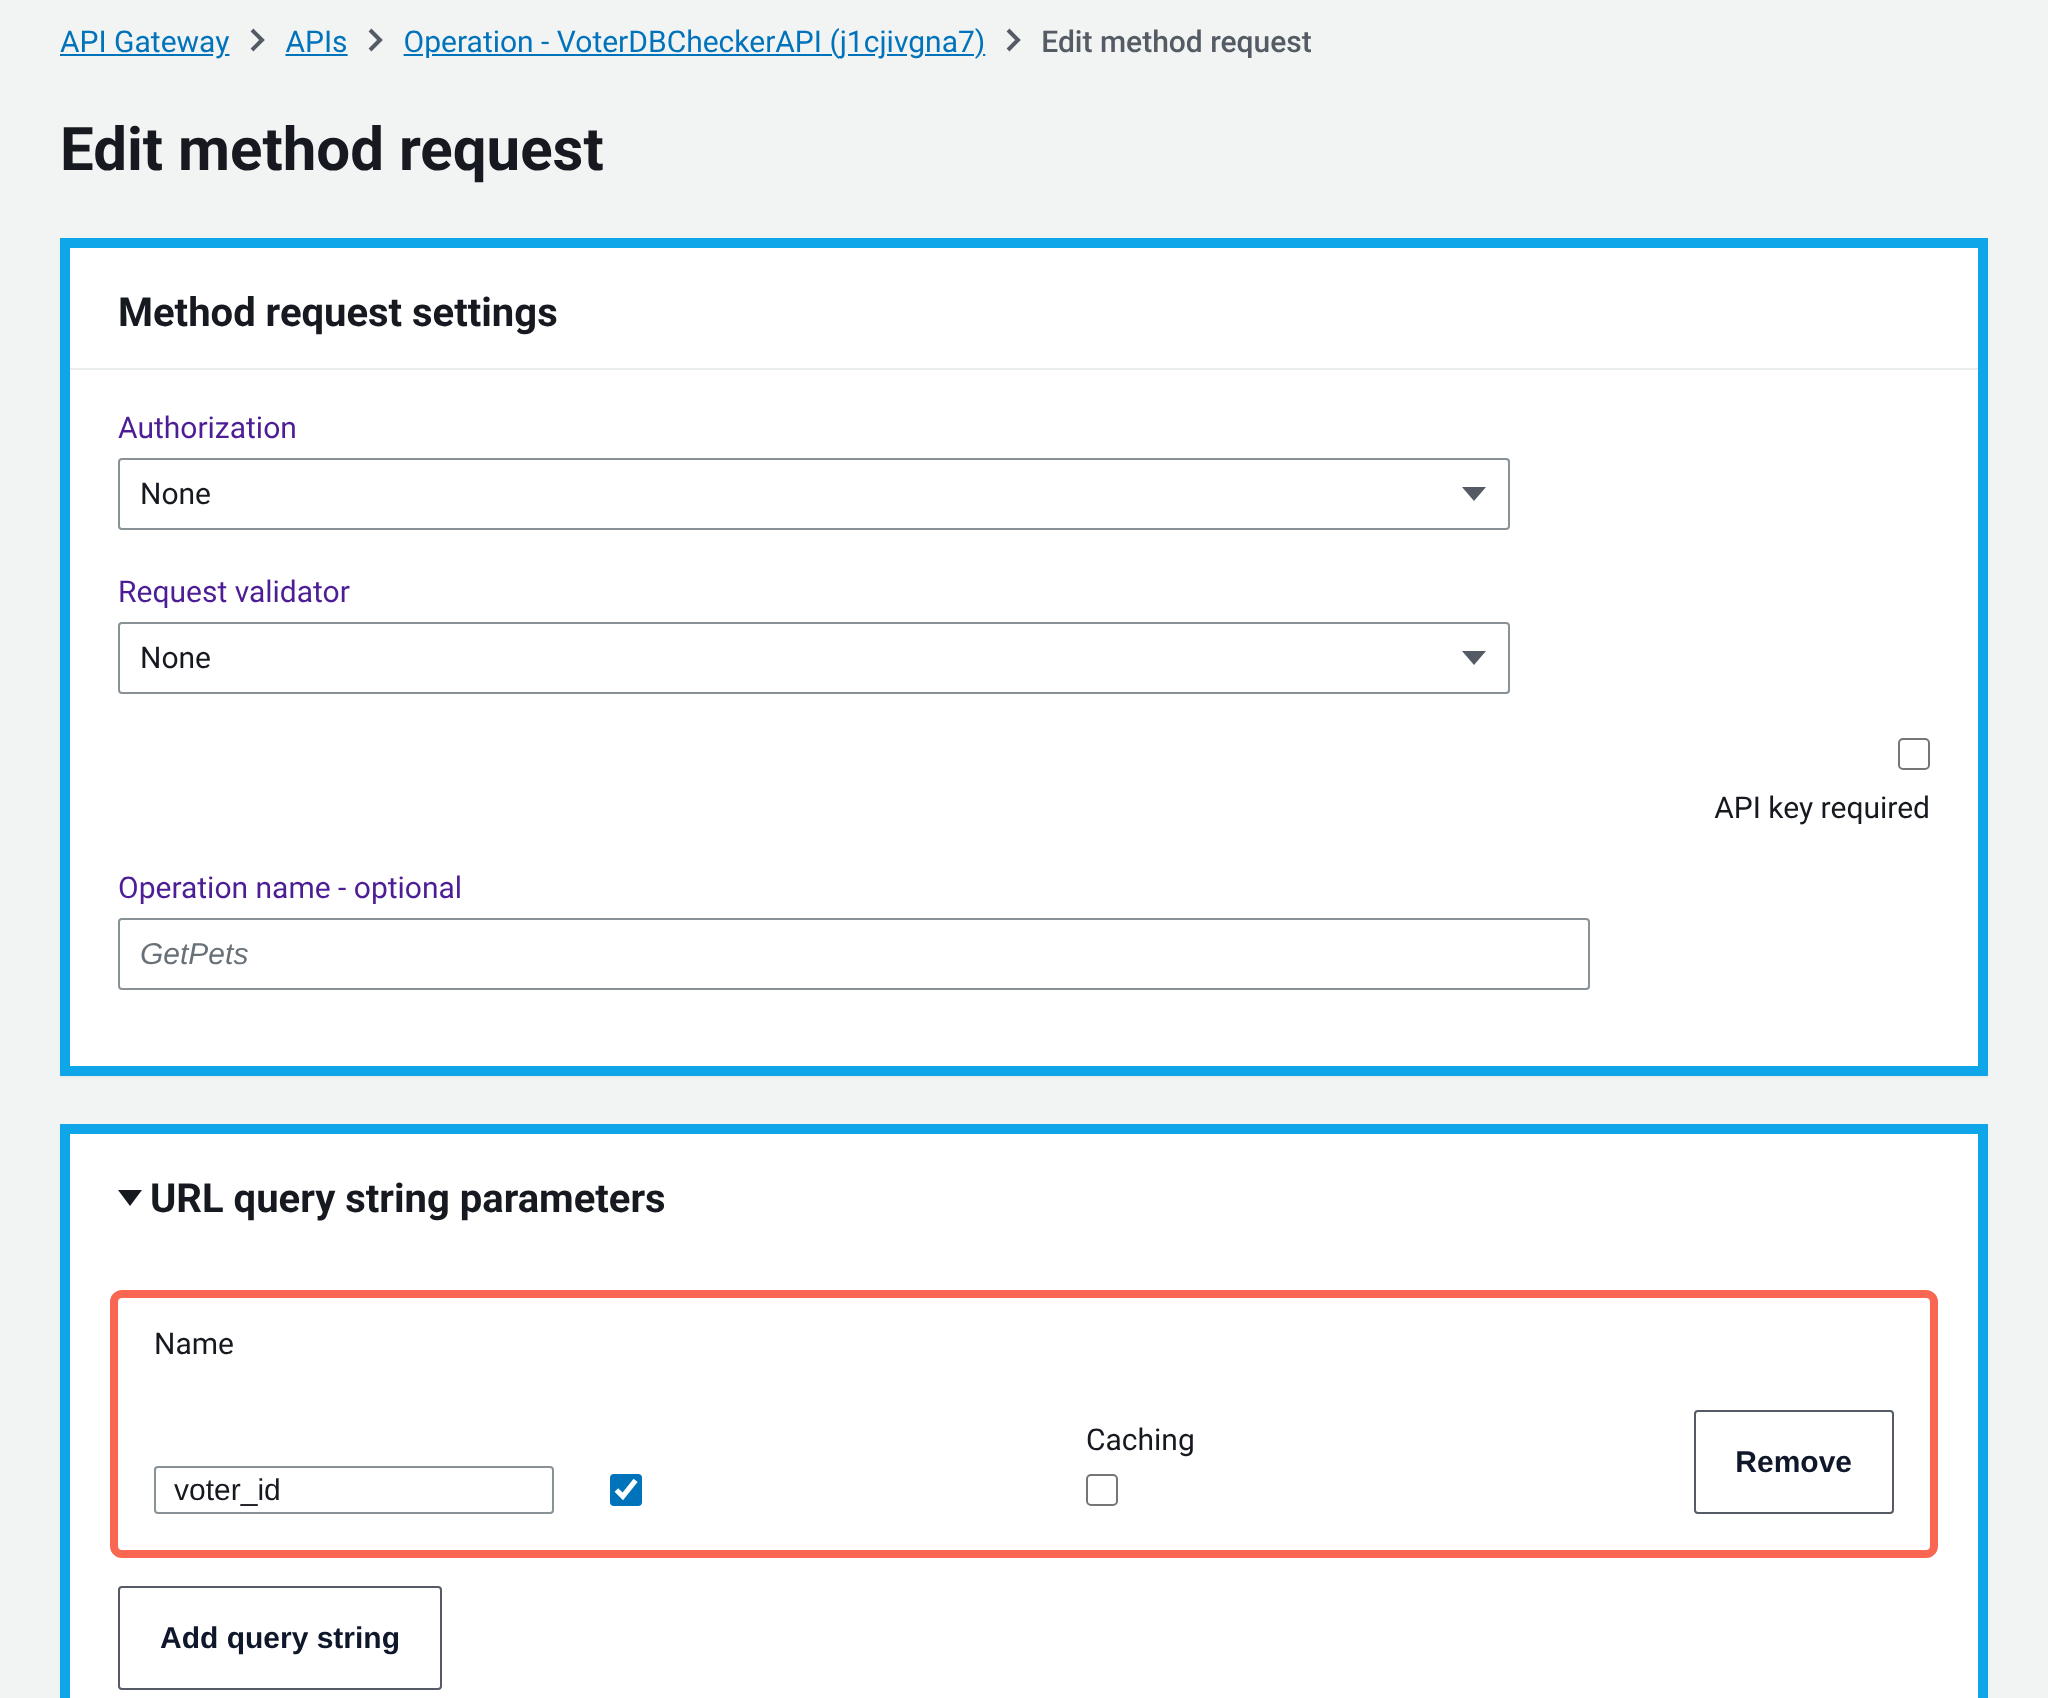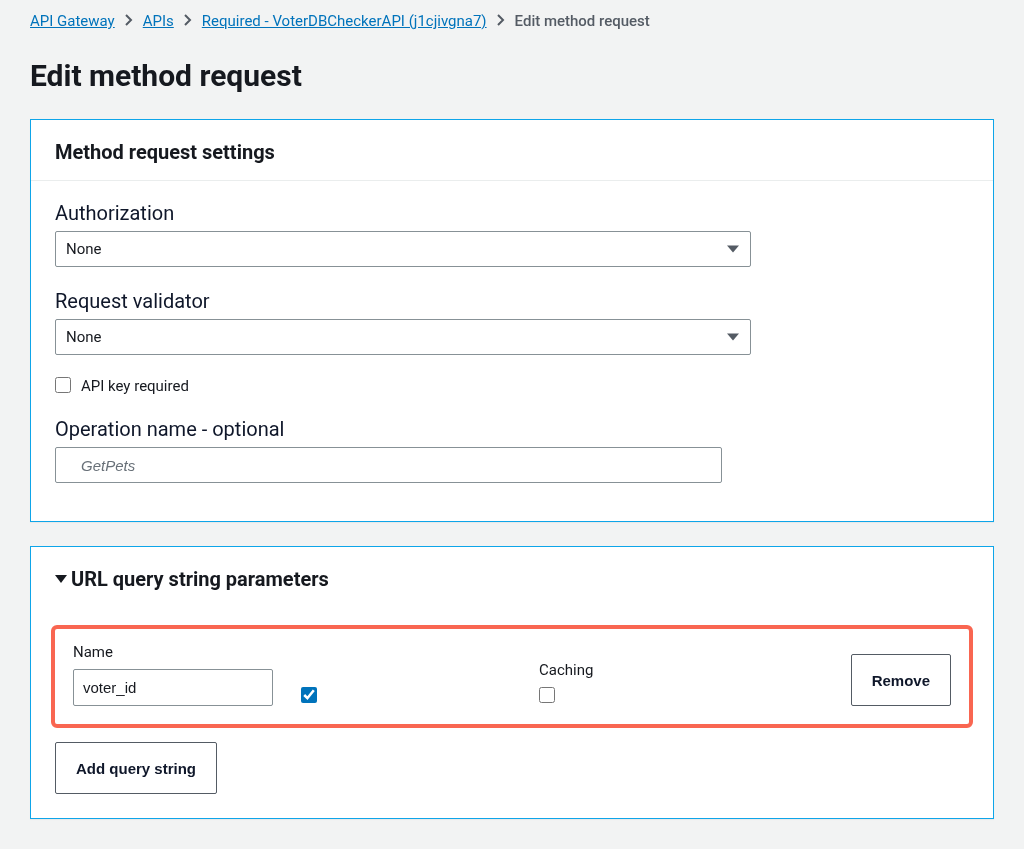--- a/index.html
+++ b/index.html
@@ -34,21 +34,21 @@
       font-weight: 500;
     }
     h1.page-title {
       font-size: 30px;
       font-weight: 700;
       color: #16191f;
       margin-bottom: 26px;
     }
     .panel {
       background: #fff;
-      border: 1px solid #0ea5e9;
+      border: 5px solid #0ea5e9;
       box-shadow: 0 1px 1px rgba(0,0,0,0.04);
       margin-bottom: 24px;
     }
     .panel-header {
       padding: 20px 24px 16px 24px;
       border-bottom: 1px solid #eaeded;
     }
     .panel-header h2 {
       font-size: 20px;
       font-weight: 700;
@@ -70,22 +70,22 @@
       border-right: 6px solid transparent;
       border-top: 8px solid #16191f;
       display: inline-block;
     }
     .form-group {
       margin-bottom: 22px;
     }
     .form-group:last-child { margin-bottom: 14px; }
     .form-label {
       display: block;
-      font-size: 20px;
-      color: #0f172a;
+      font-size: 15px;
+      color: #4c1d95;
       margin-bottom: 6px;
       font-weight: 400;
     }
     .select-wrap {
       position: relative;
       width: 696px;
       max-width: 100%;
     }
     .select {
       width: 100%;
@@ -107,39 +107,40 @@
       top: 50%;
       transform: translateY(-50%);
       width: 0; height: 0;
       border-left: 6px solid transparent;
       border-right: 6px solid transparent;
       border-top: 7px solid #545b64;
       pointer-events: none;
     }
     .checkbox-row {
       display: flex;
-      align-items: flex-start;
+      align-items: flex-end;
       gap: 10px;
       font-size: 15px;
       color: #16191f;
+      flex-direction: column;
     }
     input[type="checkbox"] {
       width: 16px;
       height: 16px;
       cursor: pointer;
       accent-color: #0073bb;
     }
     .text-input {
-      width: 667px;
+      width: 736px;
       max-width: 100%;
       height: 36px;
       border: 1px solid #879196;
       border-radius: 2px;
       background: #fff;
-      padding: 6px 25px;
+      padding: 6px 10px;
       font-size: 15px;
       color: #16191f;
     }
     .text-input::placeholder {
       color: #687078;
       font-style: italic;
     }
     .highlight-row {
       border: 4px solid #f96651;
       border-radius: 6px;
@@ -153,27 +154,28 @@
       gap: 8px;
     }
     .col-label {
       font-size: 15px;
       color: #16191f;
       margin-bottom: 8px;
       display: block;
     }
     .small-input {
       width: 200px;
-      height: 37px;
+      height: 24px;
       border: 1px solid #879196;
       border-radius: 2px;
       background: #fff;
       padding: 5px 9px;
       font-size: 15px;
       color: #16191f;
+      margin-top: 44px;
     }
     .btn {
       display: inline-flex;
       align-items: center;
       justify-content: center;
       height: 52px;
       padding: 0 20px;
       border: 1px solid #545b64;
       border-radius: 2px;
       background: #fff;
@@ -201,21 +203,21 @@
       <svg width="8" height="12" viewBox="0 0 8 12">
           <path d="M1 1 L6 6 L1 11" stroke="#545b64" stroke-width="2" fill="none"></path>
         </svg>
     </span>
     <a>APIs</a>
     <span class="sep">
       <svg width="8" height="12" viewBox="0 0 8 12">
           <path d="M1 1 L6 6 L1 11" stroke="#545b64" stroke-width="2" fill="none"></path>
         </svg>
     </span>
-    <a>Required - VoterDBCheckerAPI (j1cjivgna7)</a>
+    <a>Operation - VoterDBCheckerAPI (j1cjivgna7)</a>
     <span class="sep">
       <svg width="8" height="12" viewBox="0 0 8 12">
           <path d="M1 1 L6 6 L1 11" stroke="#545b64" stroke-width="2" fill="none"></path>
         </svg>
     </span>
     <span class="current">Edit method request</span>
   </nav>
 
   <h1 class="page-title">Edit method request</h1>
 

